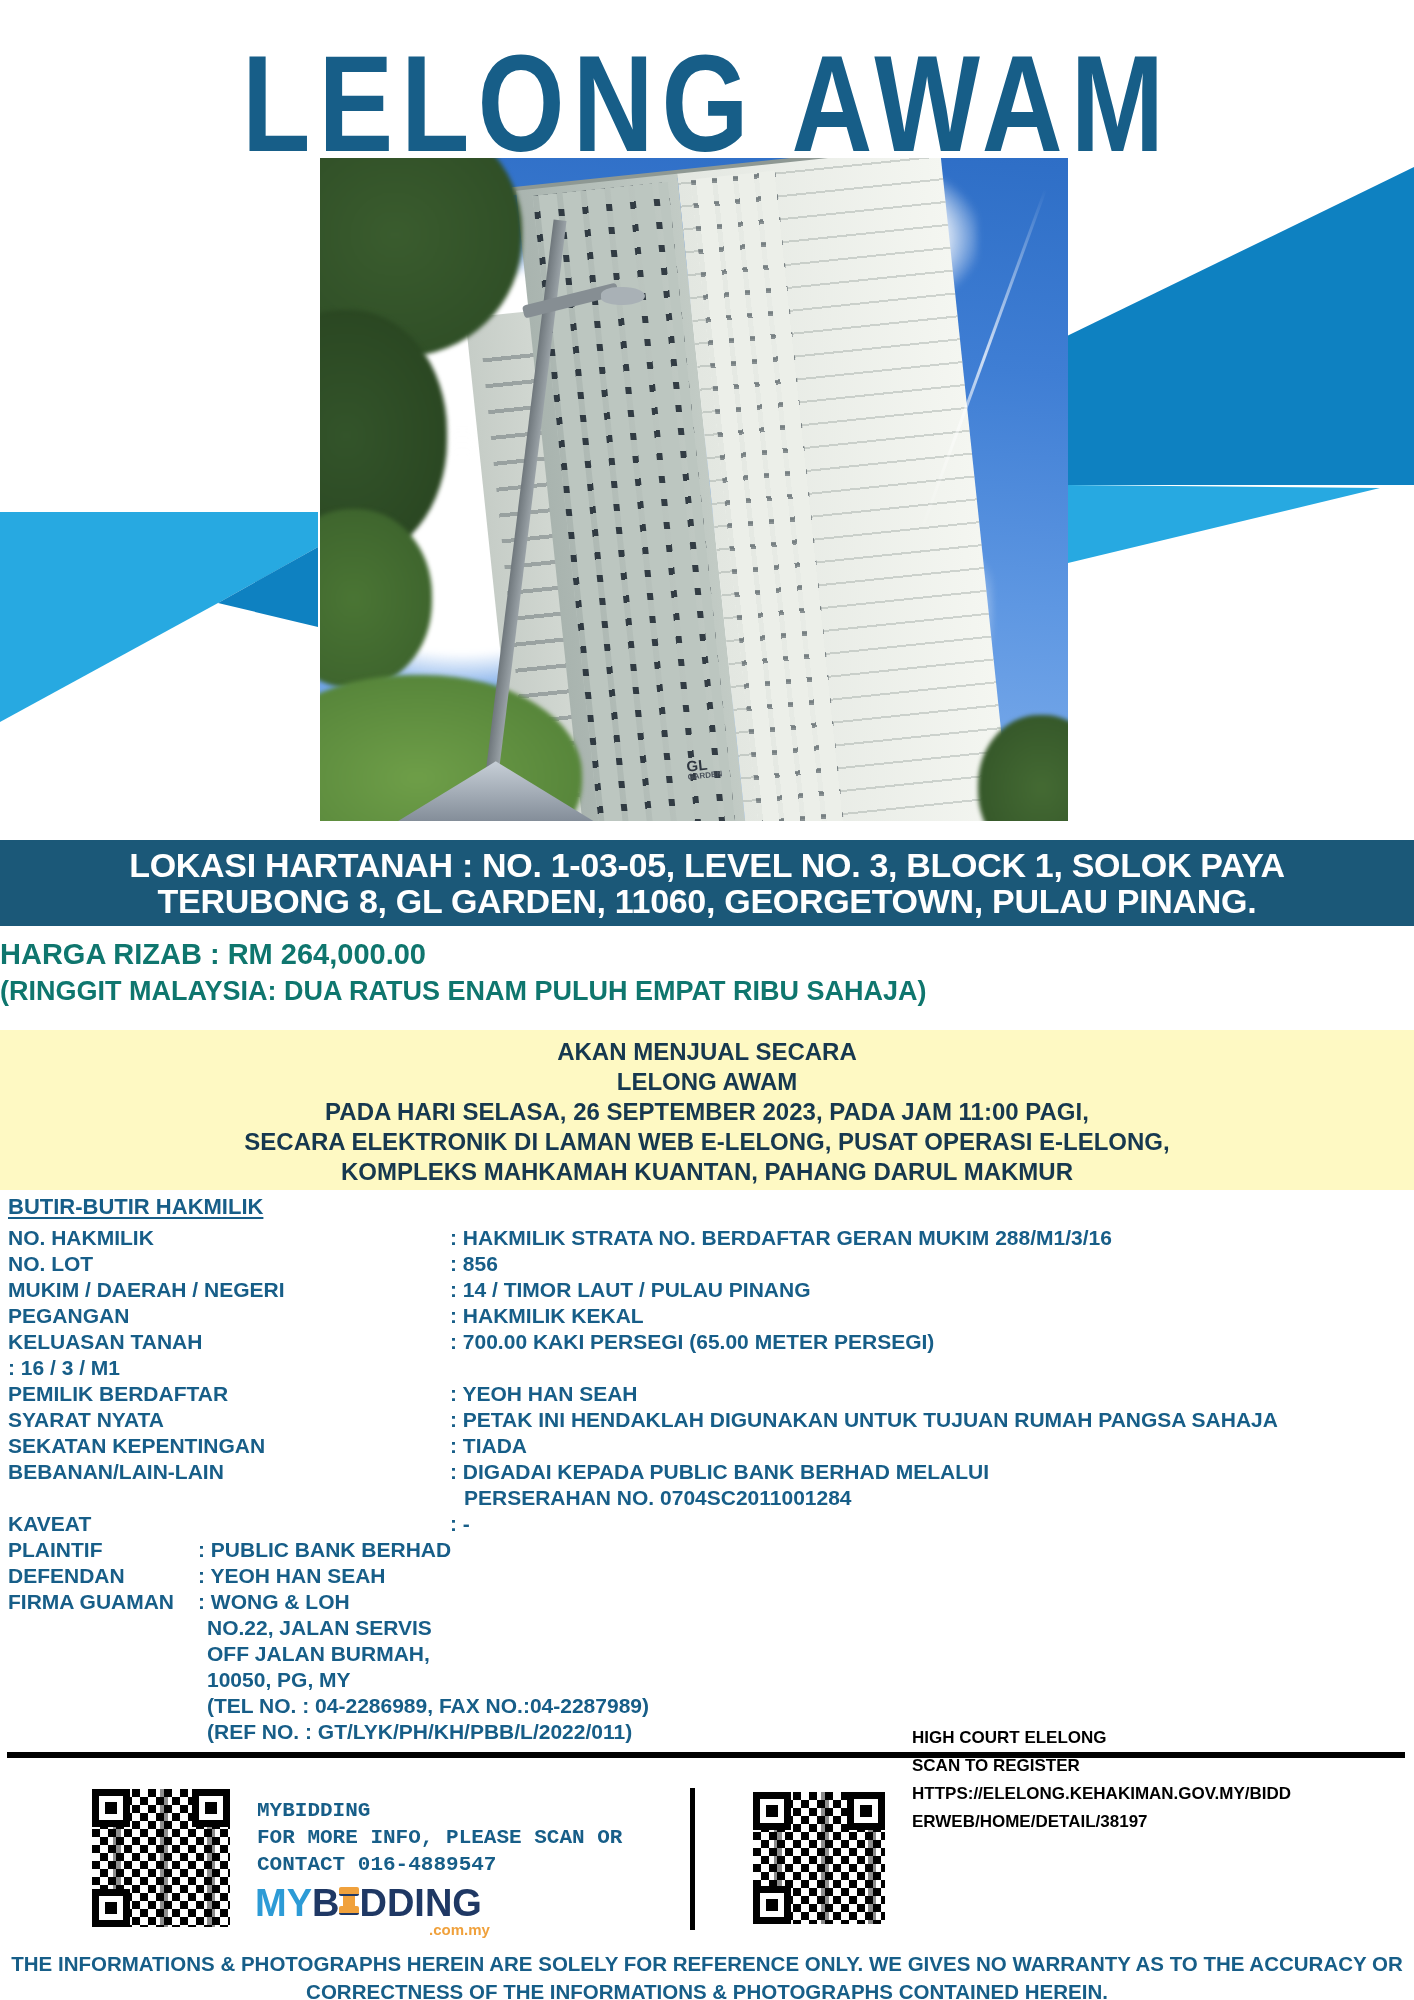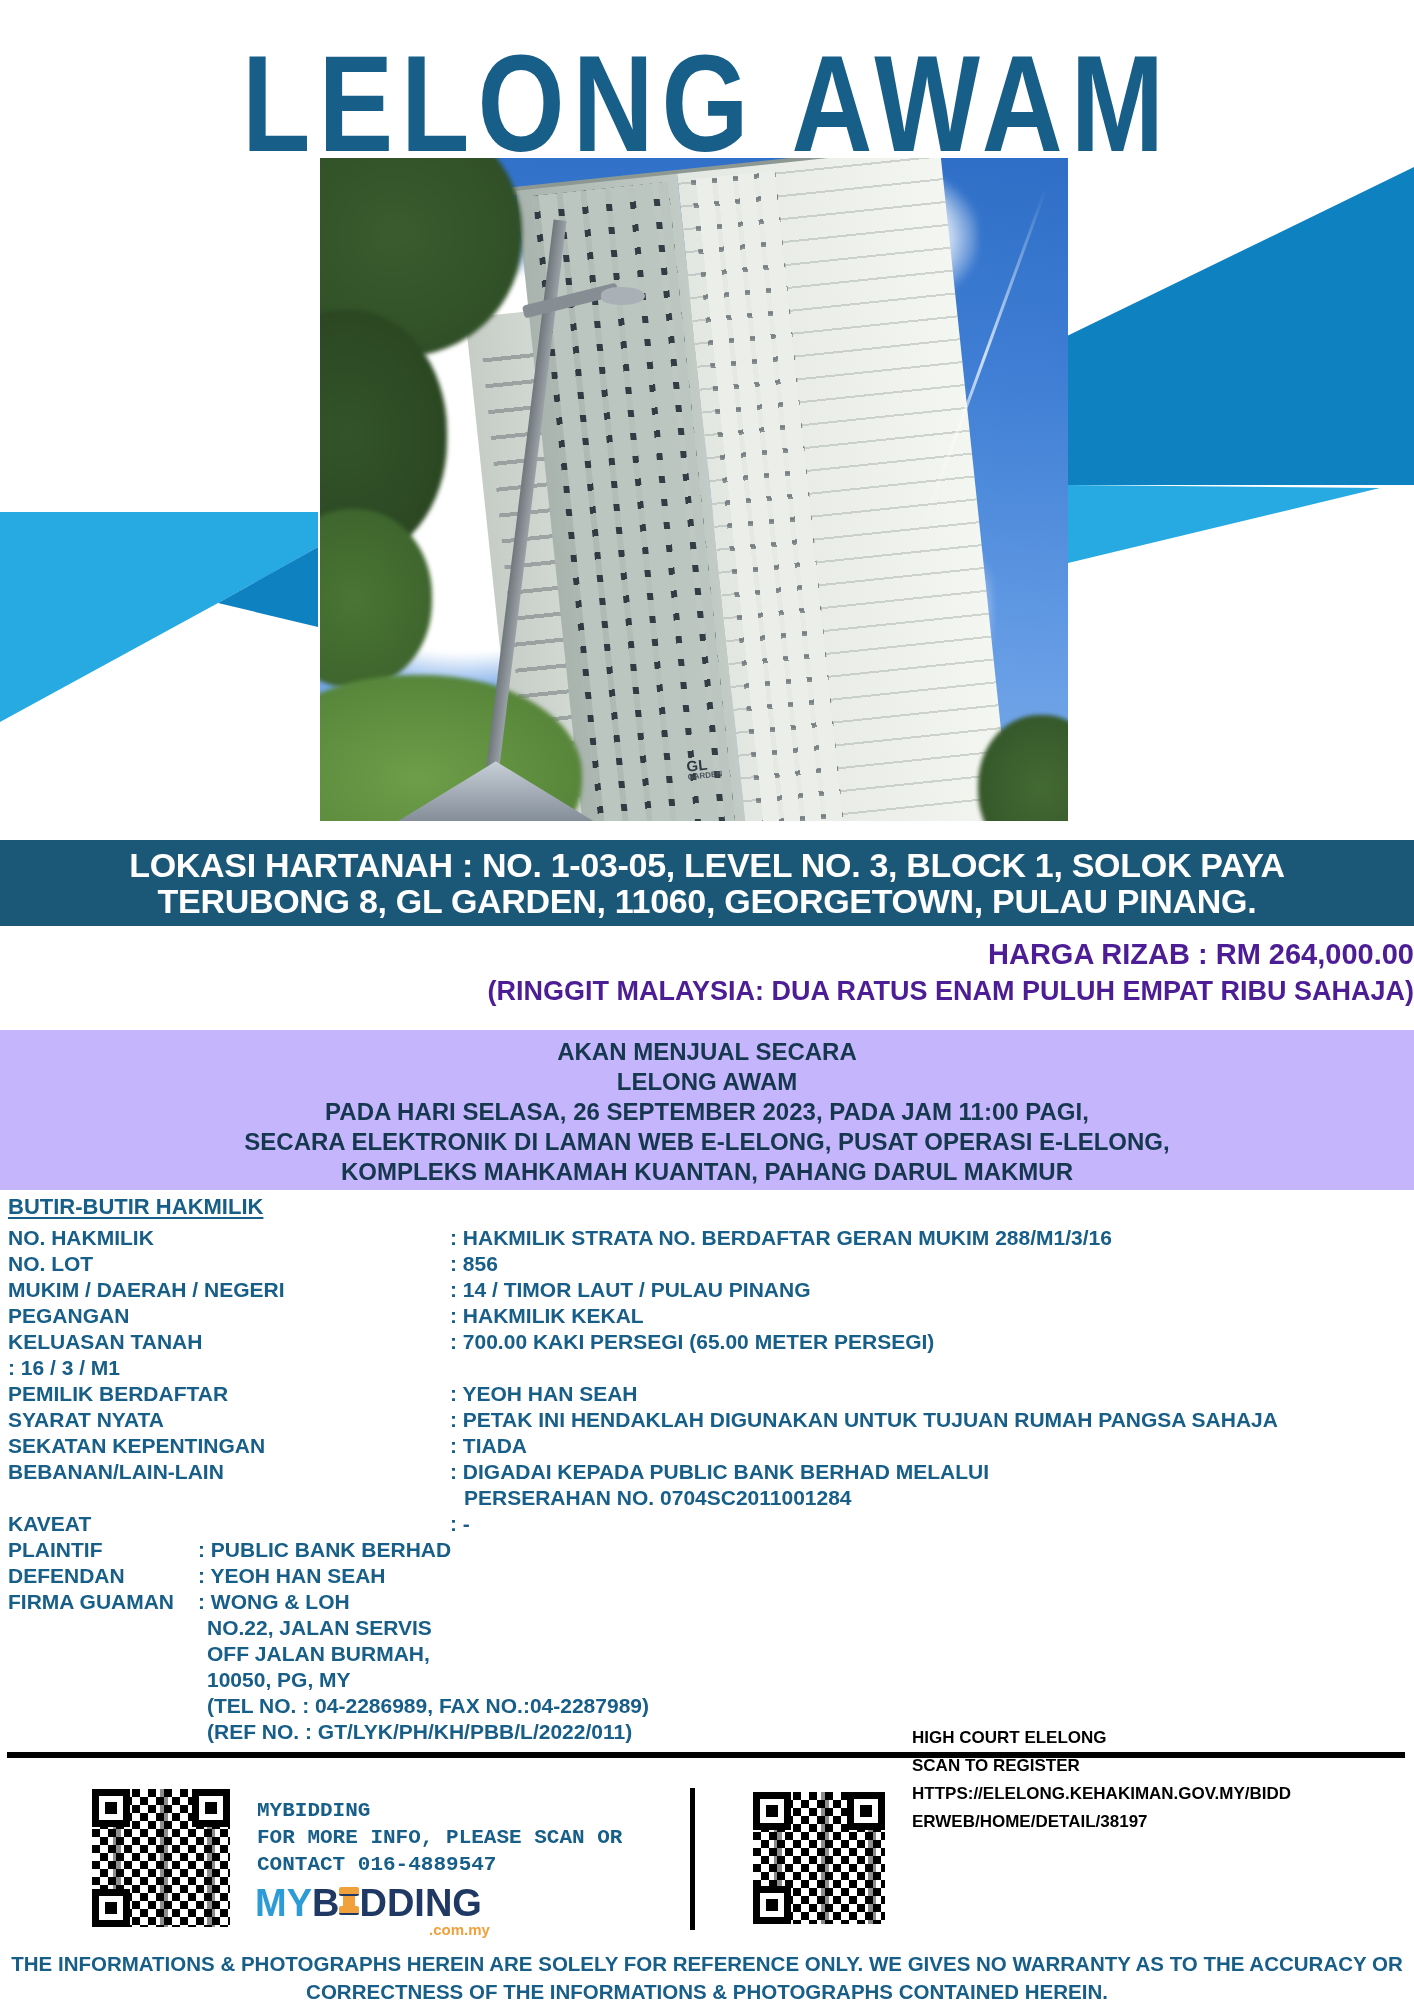--- a/index.html
+++ b/index.html
@@ -73,26 +73,26 @@
         font-weight:bold;text-align:left;line-height:11px;}
   .glsign .gl{font-size:15px;} .glsign .gd{font-size:8px;color:#4A525C;}
 
   
   .loc-banner{position:absolute;left:0;top:840px;width:1414px;height:86px;background:#1B5878;
         display:flex;align-items:center;justify-content:center;}
   .loc-banner div{max-width:1240px;color:#fff;font-size:34px;font-weight:bold;text-align:center;
         line-height:36px;letter-spacing:-0.3px;}
 
   
-  .price{position:absolute;left:0;top:938px;width:100%;text-align:right;color:#4c1d95;font-weight:bold;}
+  .price{position:absolute;left:0;top:938px;width:100%;text-align:left;color:#0f766e;font-weight:bold;}
   .price .p1{font-size:29px;}
   .price .p2{font-size:27px;margin-top:5px;}
 
   
-  .notice{position:absolute;left:0;top:1030px;width:1414px;height:160px;background:#c4b5fd;
+  .notice{position:absolute;left:0;top:1030px;width:1414px;height:160px;background:#fef9c3;
         text-align:center;color:#16384F;font-weight:bold;font-size:24px;line-height:30px;
         padding-top:7px;box-sizing:border-box;}
 
   
   .details{position:absolute;left:8px;top:1194px;width:1400px;color:#175E88;
         font-weight:bold;font-size:21px;}
   .dheading{font-size:22px;text-decoration:underline;text-underline-offset:3px;margin-bottom:5px;}
   .drow{display:flex;line-height:26px;}
   .drow .dlbl{width:442px;flex:none;}
   .dval2{margin-left:456px;line-height:26px;}

